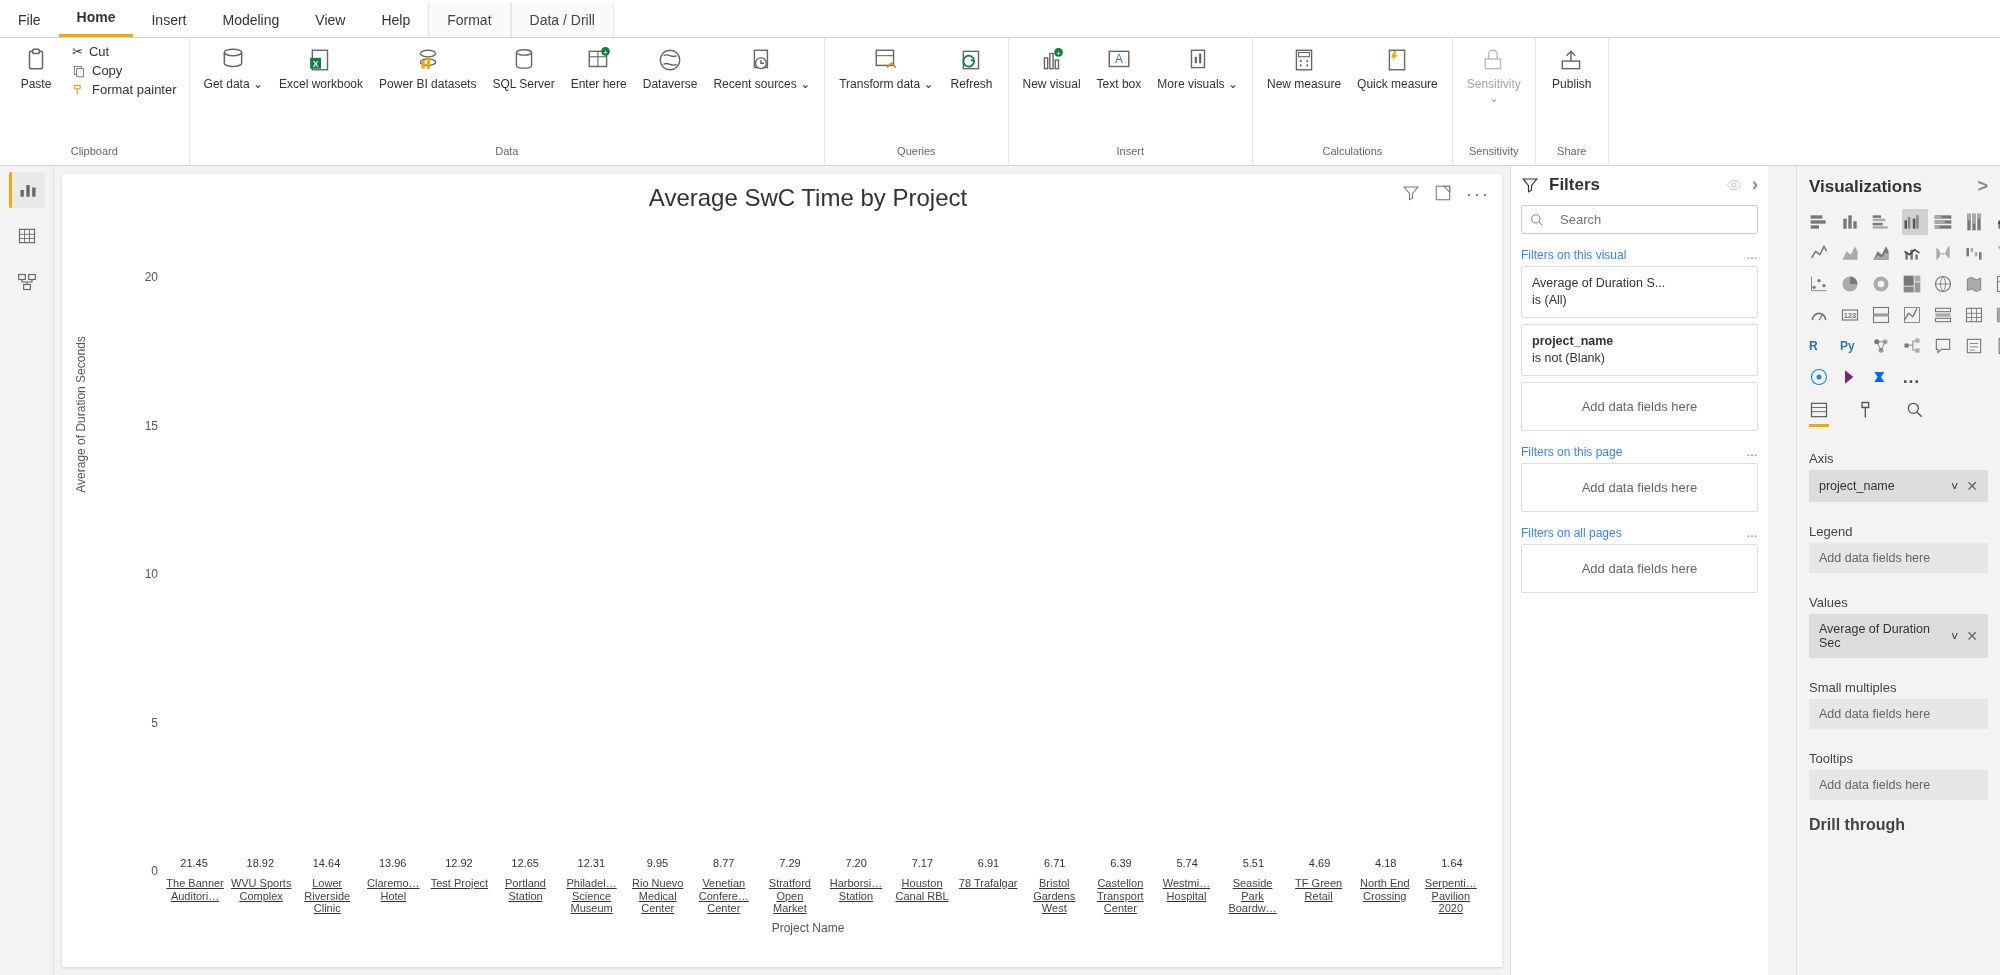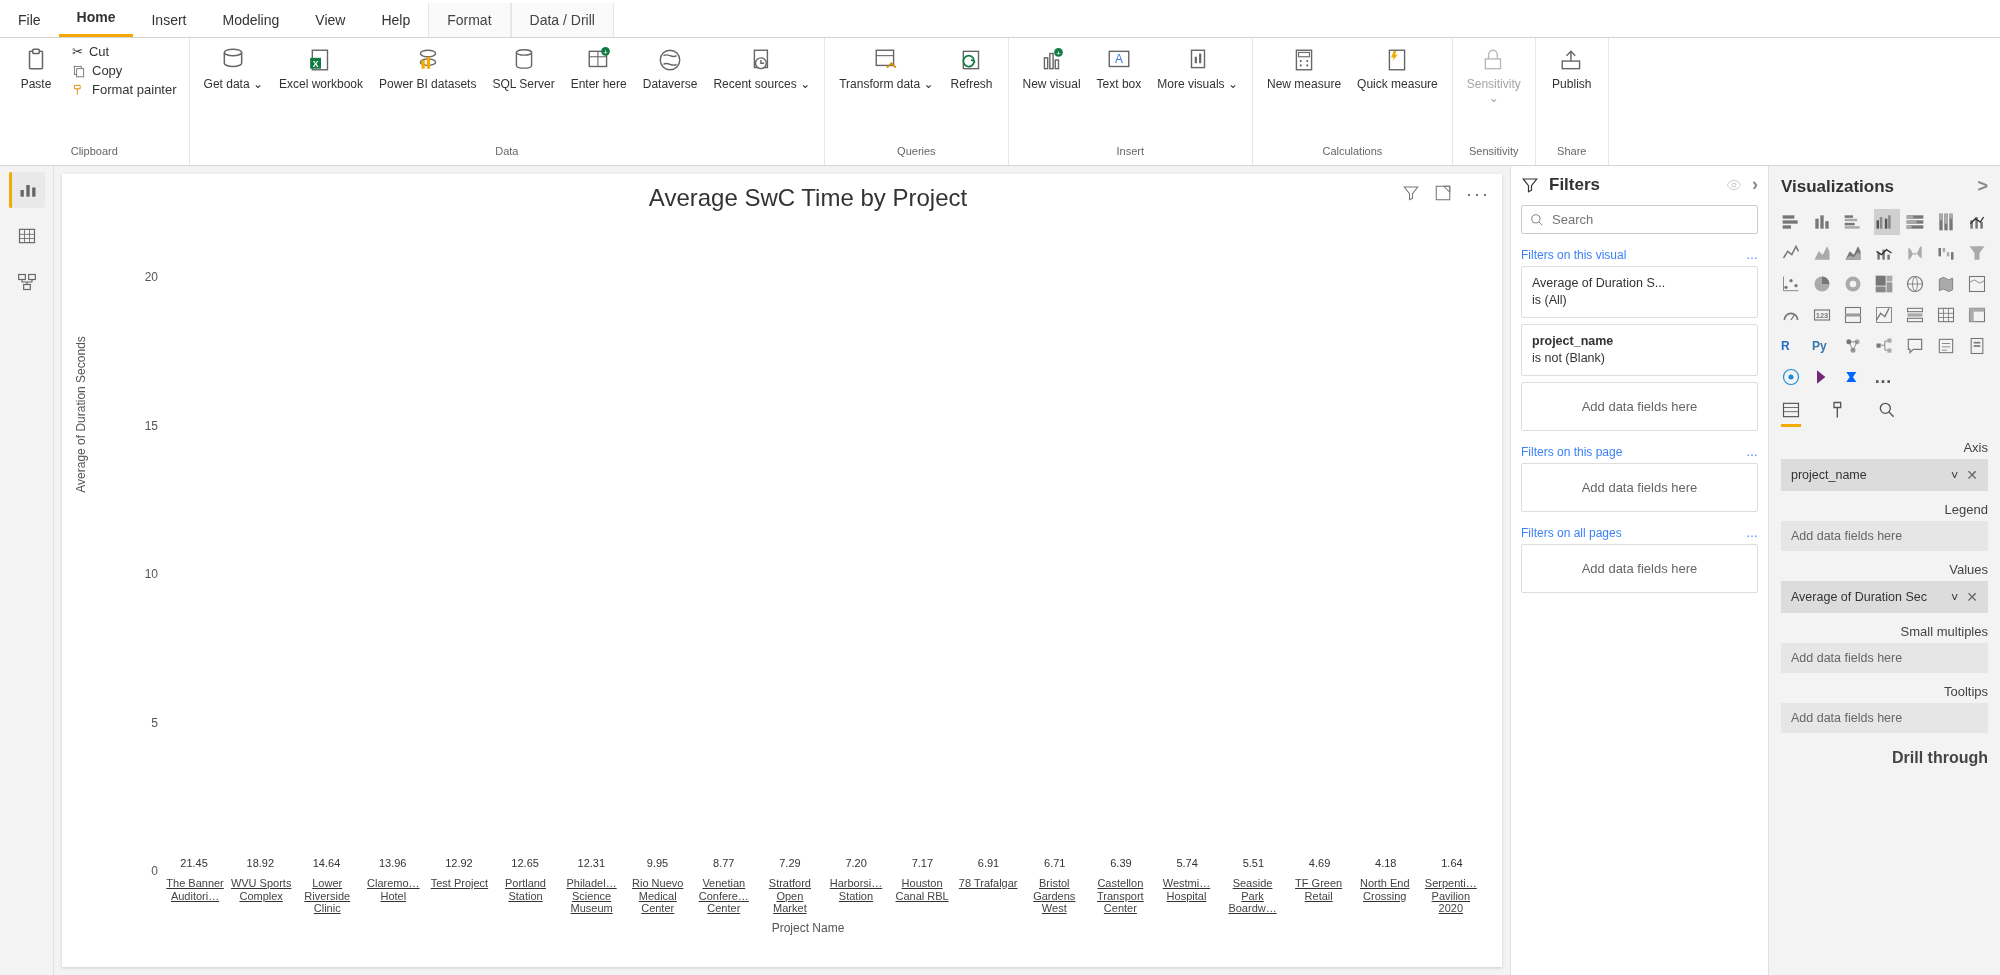--- a/index.html
+++ b/index.html
@@ -43,39 +43,39 @@
 .bar-col { flex:1; display:flex; flex-direction:column; align-items:center; }
 .bar-val { font-size:11px; color:#333; margin-bottom:2px; }
 .bar { width:80%; background:#0d99ff; }
 .cats { display:flex; margin-left:30px; margin-top:6px;text-decoration:underline; }
 .cat { flex:1; font-size:11px; color:#444; text-align:center; padding:0 2px; line-height:1.15; word-break:break-word; }
 
 
 .filters-pane { position:absolute; top:166px; right:232px; width:258px; bottom:0; background:#fff; border-left:1px solid #e0e0e0; padding:8px 10px; overflow:auto; }
 .pane-header { display:flex; align-items:center; gap:10px; font-size:17px; font-weight:600; margin-bottom:10px; }
 .pane-header .spacer { flex:1; }
-.search-box { display:flex; align-items:center; gap:8px; border:1px solid #ccc; padding:6px 8px; border-radius:2px; }
+.search-box { display:flex; align-items:center; gap:16px; border:1px solid #ccc; padding:6px 8px; border-radius:2px; }
 .search-box input { border:none; outline:none; flex:1; font-size:13px; }
 .filter-section-title { display:flex; justify-content:space-between; font-size:12px; color:#3b82f6; margin:14px 0 4px; }
 .filter-card { border:1px solid #ddd; border-radius:2px; padding:8px 10px; font-size:12.5px; margin-bottom:6px; line-height:1.35; }
 .filter-card.active { background:#eee; font-weight:400; }
 .filter-card .fname { font-weight:600; }
 .drop-card { border:1px solid #ddd; border-radius:2px; padding:16px 10px; text-align:center; color:#666; font-size:13px; margin-bottom:6px; }
 
 
-.viz-pane { position:absolute; top:166px; right:0; width:232px; bottom:0; background:#f3f3f3; border-left:1px solid #e0e0e0; padding:10px 12px; overflow:auto; }
+.viz-pane { position:absolute; top:166px; right:0; width:204px; bottom:0; background:#f3f3f3; border-left:1px solid #e0e0e0; padding:10px 12px; overflow:auto; }
 .viz-title { font-size:17px; font-weight:600; margin-bottom:12px; display:flex; justify-content:space-between; align-items:center; }
 .viz-grid { display:grid; grid-template-columns:repeat(7, 26px); gap:5px; margin-bottom:10px; }
 .viz-ic { width:26px; height:26px; display:flex; align-items:center; justify-content:flex-start; cursor:pointer; color:#555; font-size:12px; font-weight:700; }
 .viz-ic.sel { background:#d0d0d0; }
 .viz-ic svg { width:20px; height:20px; }
 .field-tabs { display:flex; gap:28px; margin:10px 0 6px; padding-bottom:2px; }
 .ftab { padding-bottom:4px; cursor:pointer; }
 .ftab.active { border-bottom:3px solid #f2a900; }
-.well-label { font-size:13px; margin:11px 0 4px; color:#444;text-align:right; }
+.well-label { font-size:13px; margin:22px 0 4px; color:#444; }
 .well { background:#e6e6e6; padding:8px 10px; font-size:12.5px; color:#666; display:flex; align-items:center; justify-content:space-between; }
 .well.filled { background:#dcdcdc; color:#333; }
 .pill-x { color:#666; margin-left:8px; font-size:14px; }
 
 </style>
 </head>
 <body>
 
 <div class="tab-bar">
   <div class="tab">File</div>

